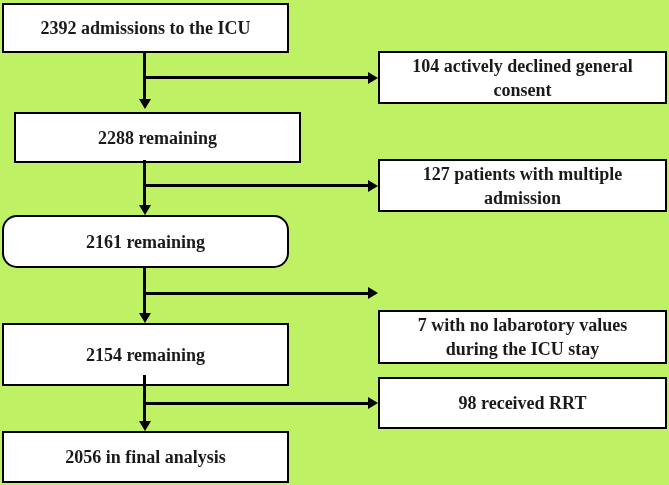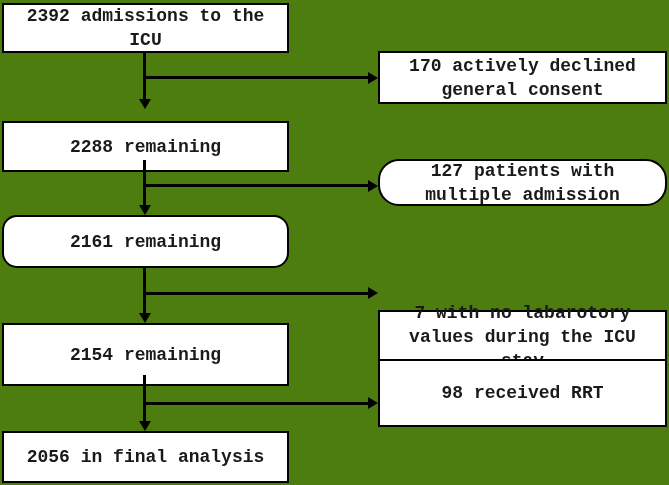--- a/index.html
+++ b/index.html
@@ -4,22 +4,22 @@
 <style>
   html, body {
     margin: 0;
     padding: 0;
     background: #ffffff;
   }
   #canvas {
     position: relative;
     width: 669px;
     height: 485px;
-    background: #4d7c0f;
-    font-family: Liberation Mono, monospace;
+    background: #bef264;
+    font-family: Liberation Serif, serif;
     overflow: hidden;
   }
   .box {
     position: absolute;
     box-sizing: border-box;
     border: 2.5px solid #000000;
     background: #ffffff;
     color: #1a1a1a;
     display: flex;
     align-items: center;
@@ -63,35 +63,35 @@
     left: 368px;
   }
 </style>
 </head>
 <body>
 
 <div id="canvas">
 
   <div class="box box-left" style="top: 3px; height: 50px;">2392 admissions to the ICU</div>
 
-  <div class="box box-left" style="top: 121px; height: 51px;">2288 remaining</div>
+  <div class="box box-left" style="top: 112px; height: 51px; margin-left: 12px;">2288 remaining</div>
 
   <div class="box box-left" style="top: 215px; height: 53px; border-radius: 15px;">2161 remaining</div>
 
   <div class="box box-left" style="top: 323px; height: 63px;">2154 remaining</div>
 
   <div class="box box-left" style="top: 431px; height: 52px;">2056 in final analysis</div>
 
-  <div class="box box-right" style="top: 51px; height: 53px;">170 actively declined general consent</div>
+  <div class="box box-right" style="top: 51px; height: 53px;">104 actively declined general consent</div>
 
-  <div class="box box-right" style="top: 159px; height: 47px; border-radius: 21px;">127 patients with multiple admission</div>
+  <div class="box box-right" style="top: 159px; height: 53px;">127 patients with multiple admission</div>
 
   <div class="box box-right" style="top: 266px; height: 54px; margin-top: 44px;">7 with no labarotory values during the ICU stay</div>
 
-  <div class="box box-right" style="top: 359px; height: 68px;">98 received RRT</div>
+  <div class="box box-right" style="top: 377px; height: 52px;">98 received RRT</div>
 
   <div class="vline" style="top: 53px; height: 46px;"></div>
   <div class="arrow-down" style="top: 99px;"></div>
 
   <div class="vline" style="top: 160px; height: 45px;"></div>
   <div class="arrow-down" style="top: 205px;"></div>
 
   <div class="vline" style="top: 268px; height: 45px;"></div>
   <div class="arrow-down" style="top: 313px;"></div>
 

